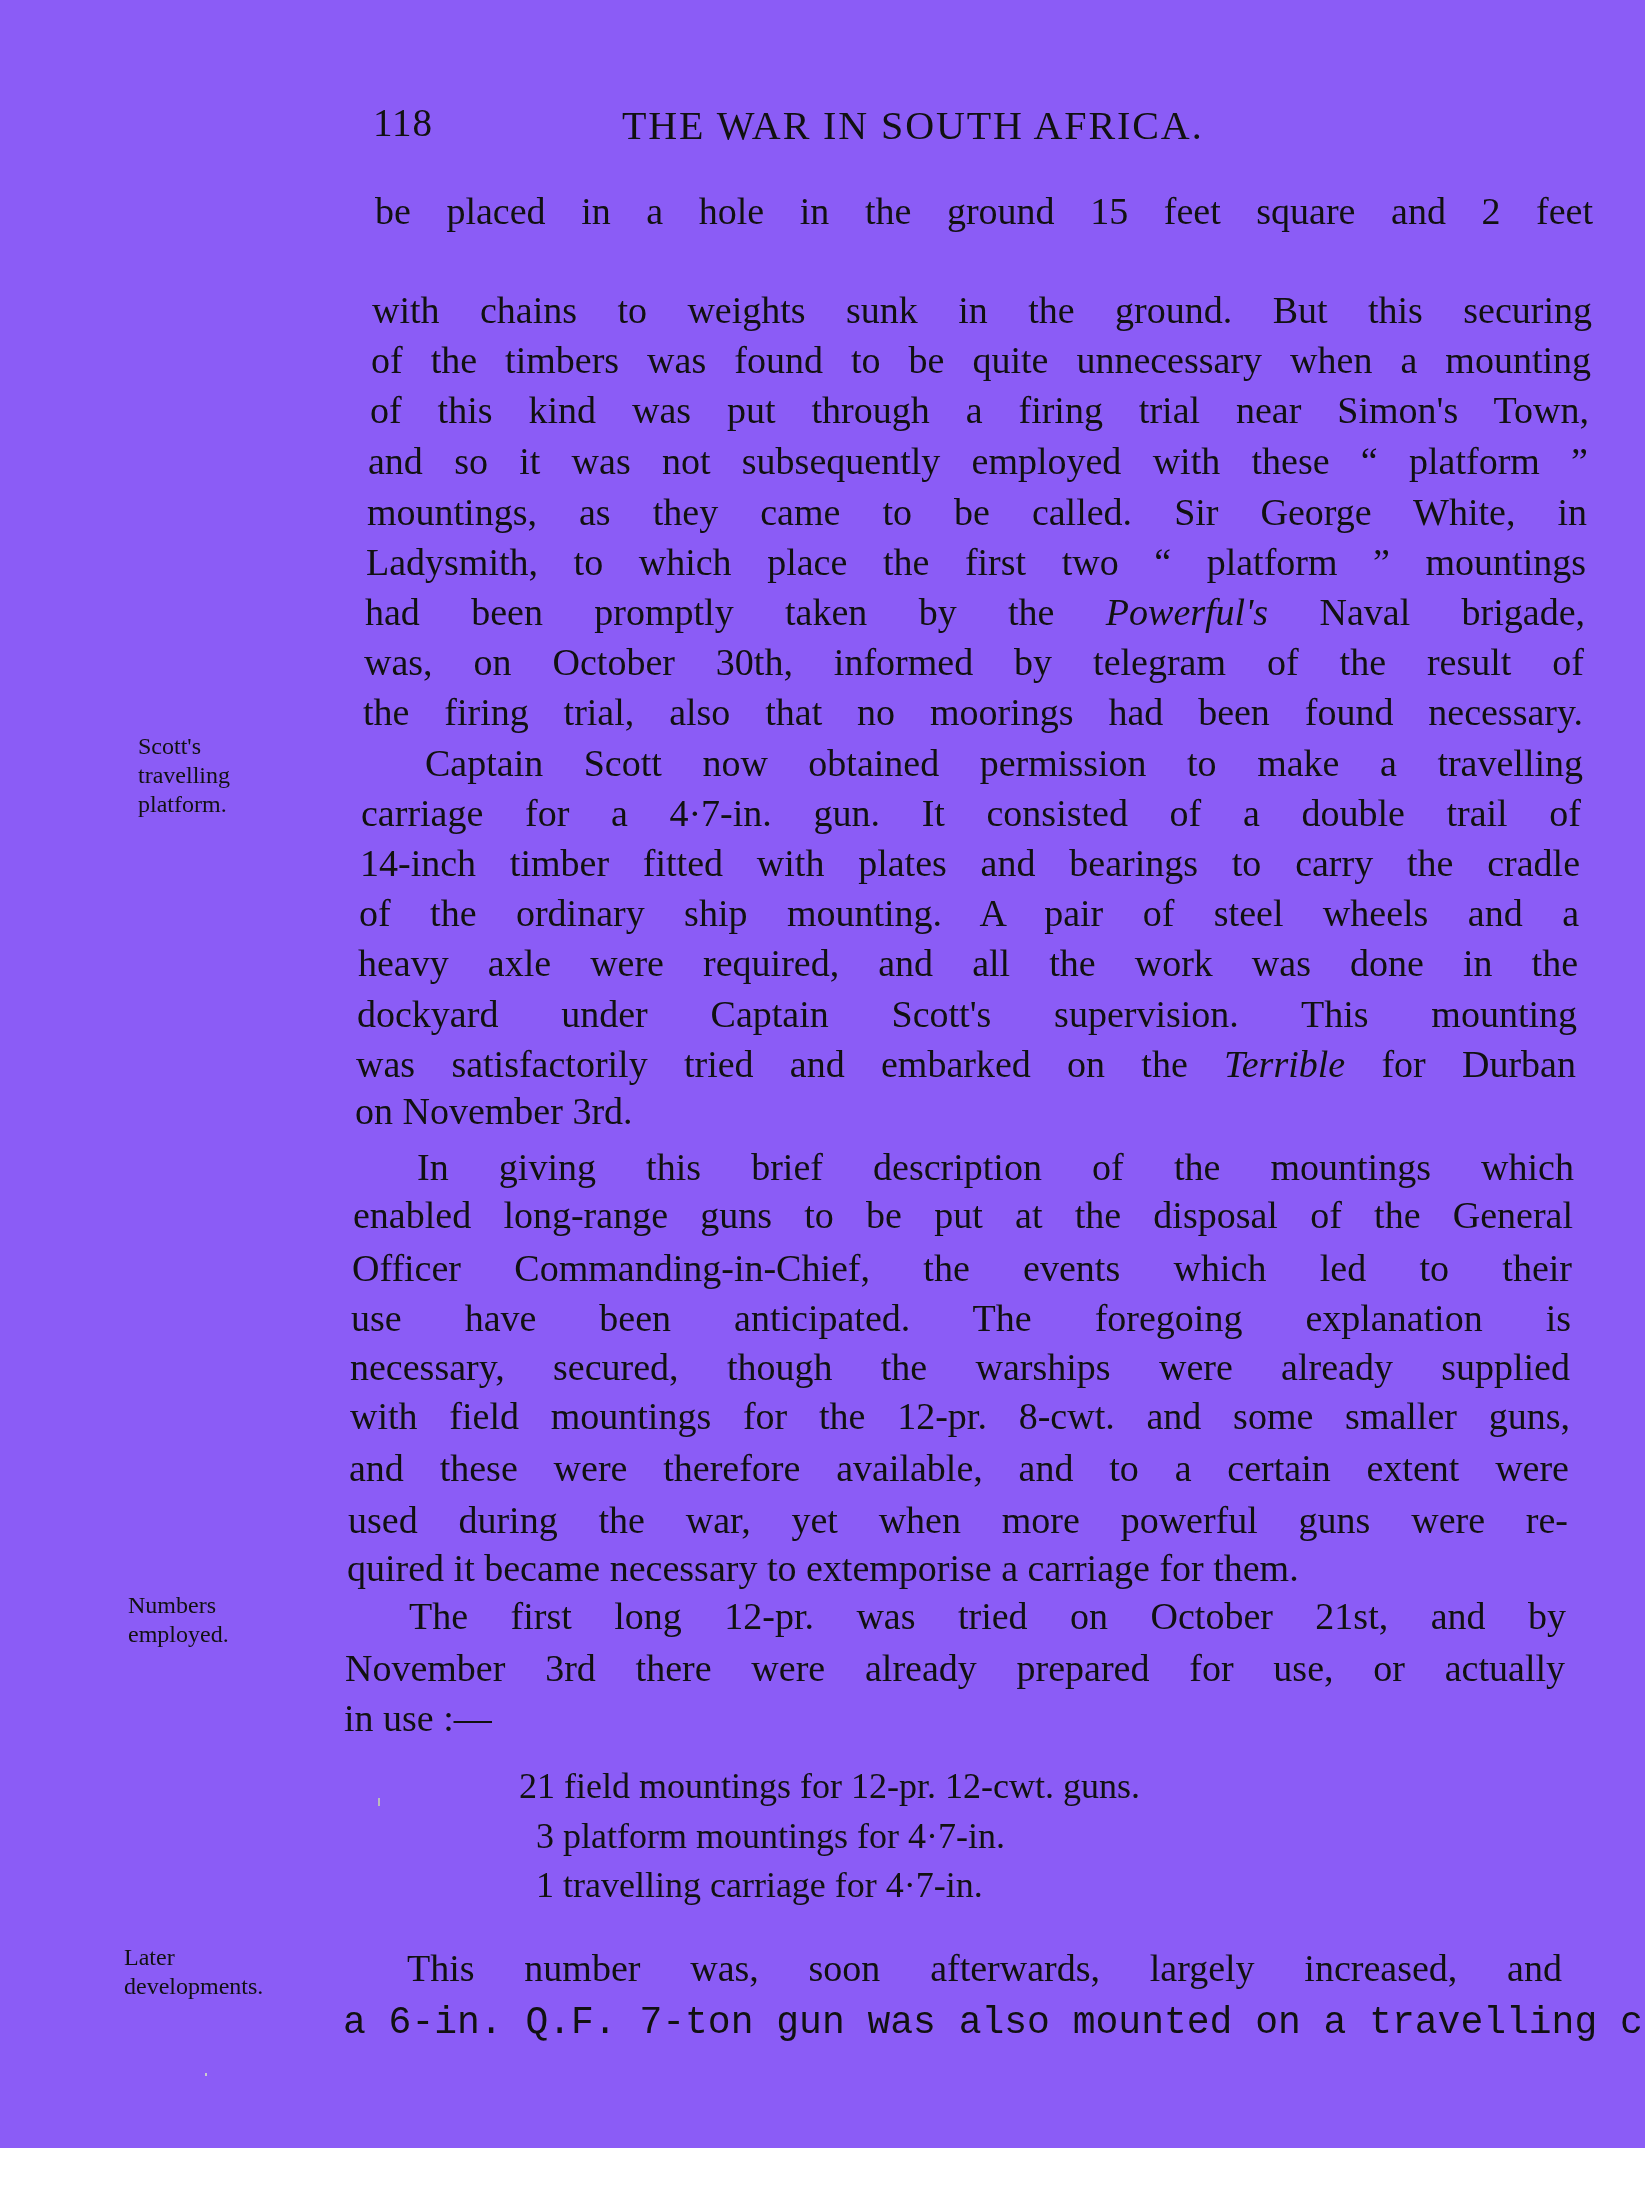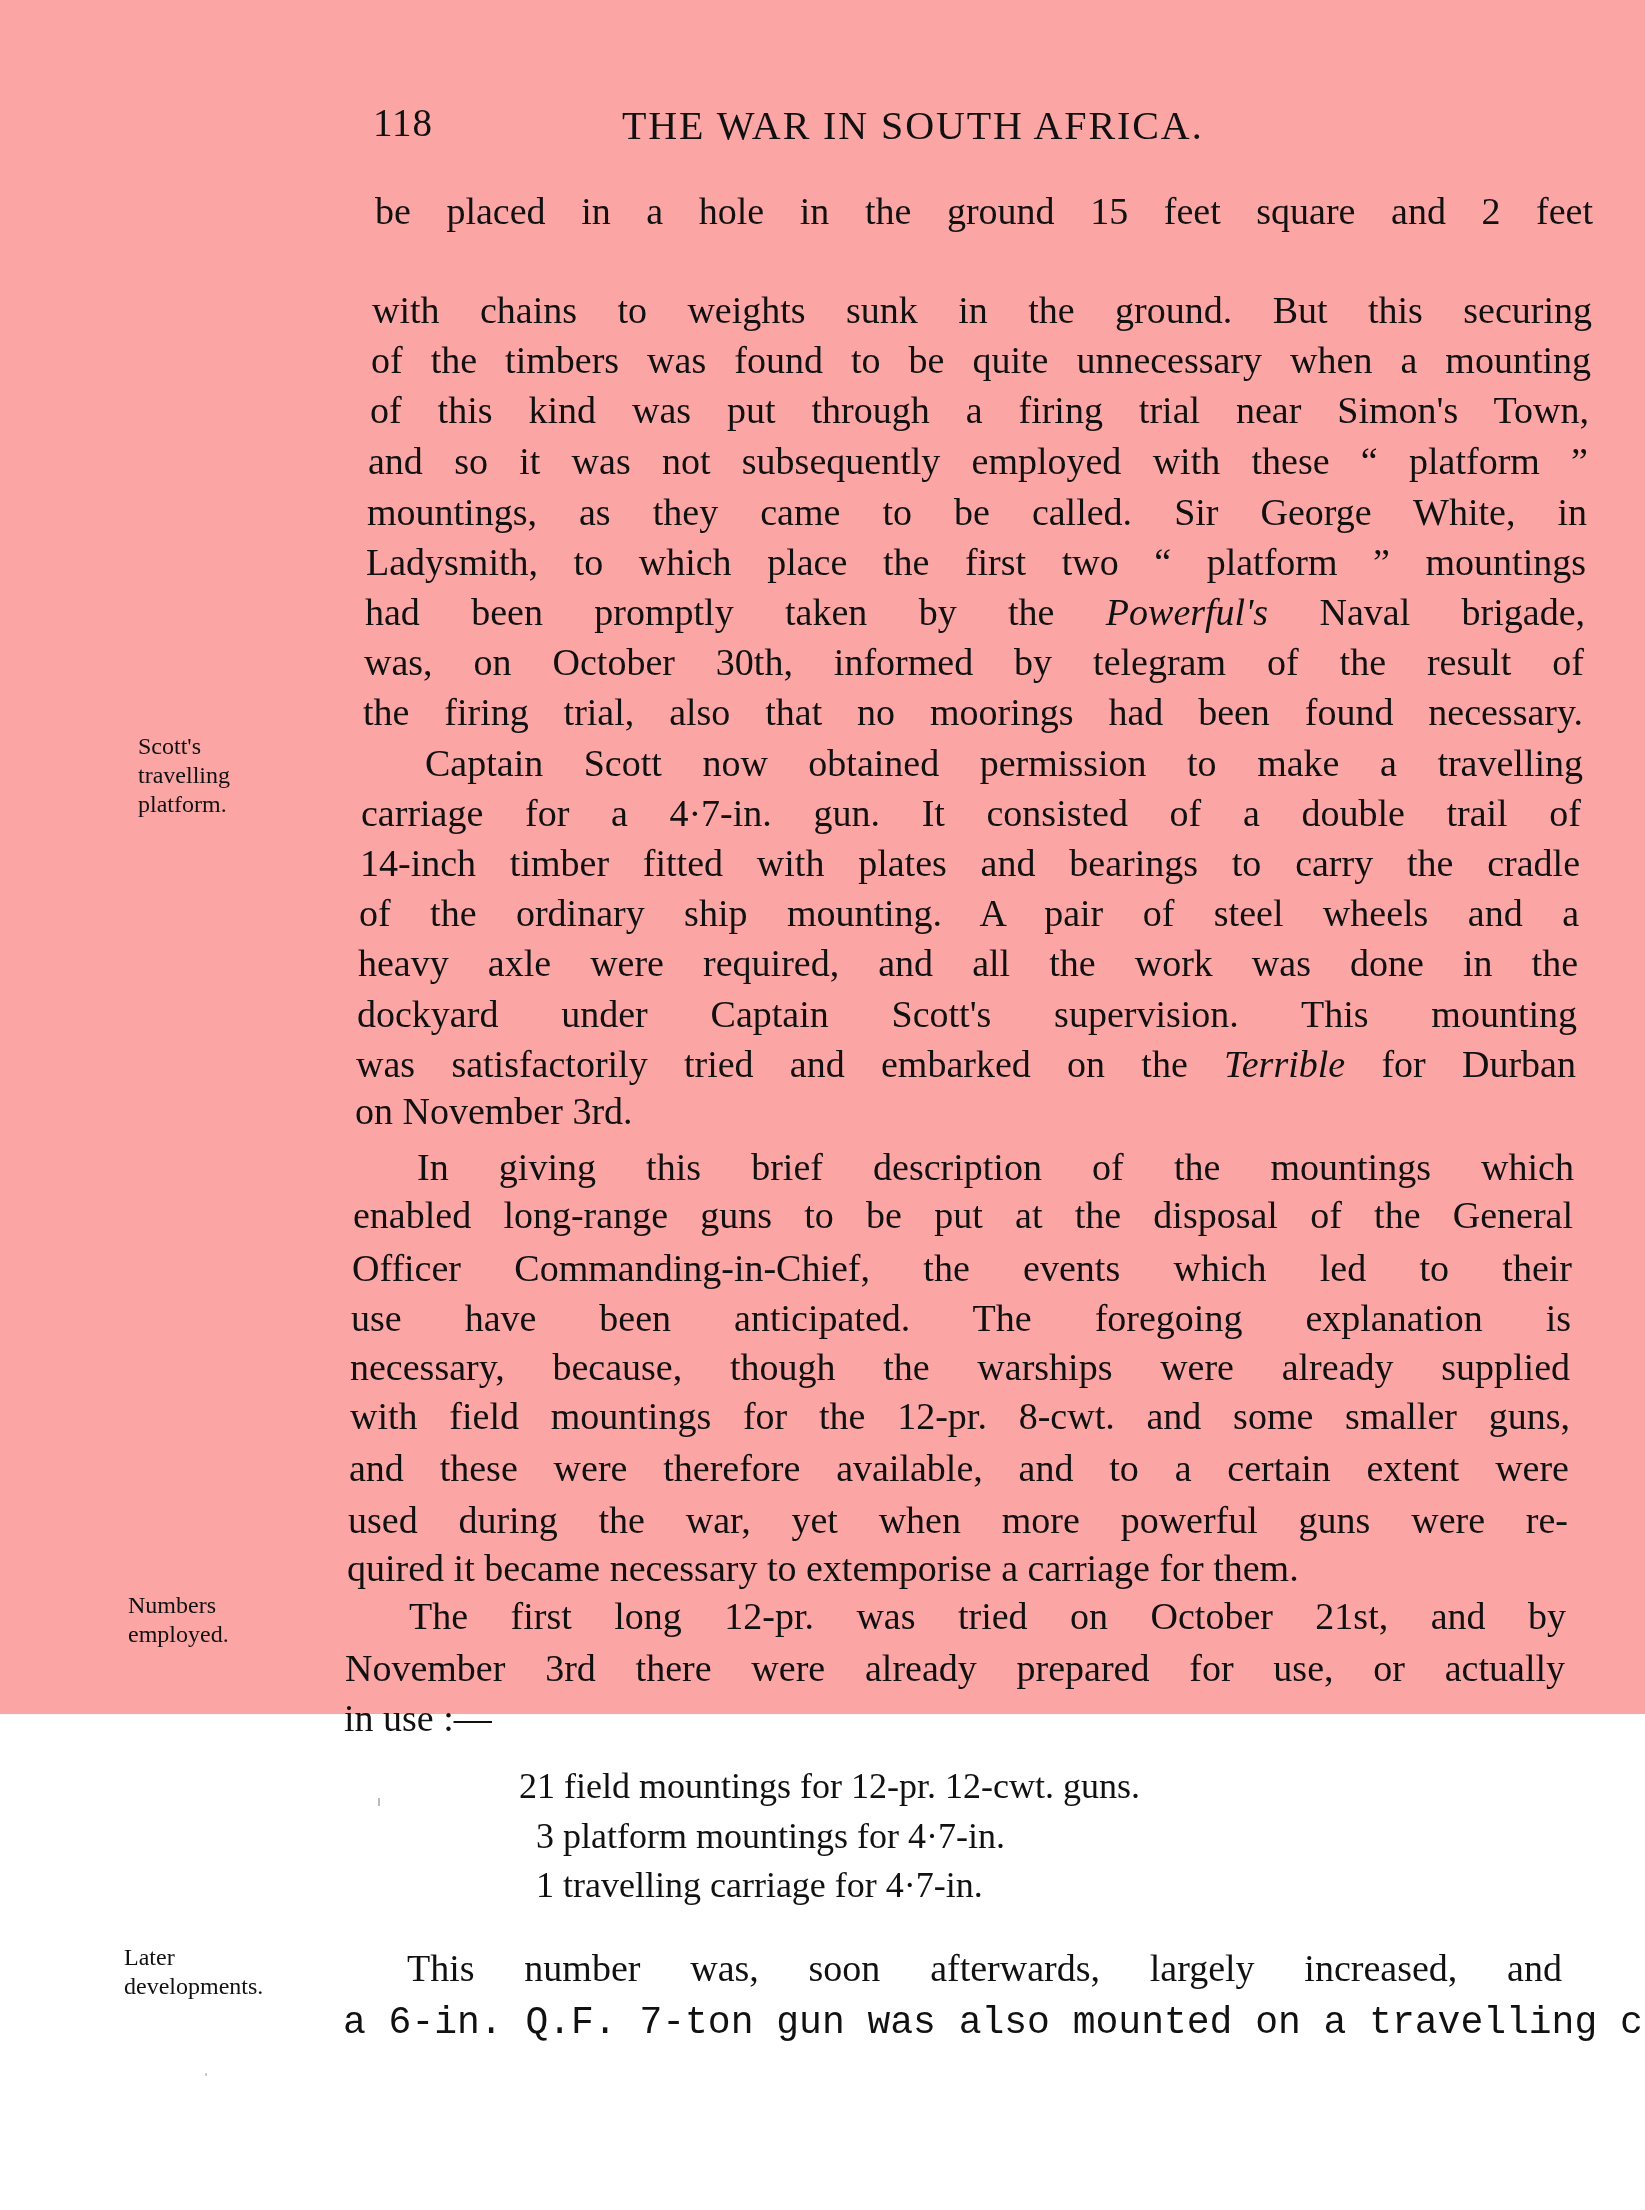--- a/index.html
+++ b/index.html
@@ -1,18 +1,18 @@
 <!DOCTYPE html>
 <html><head>
 <meta charset="utf-8">
 <style>
   html, body { margin:0; padding:0; background:#ffffff; }
   body { width:1645px; height:2210px; position:relative; overflow:hidden;
          font-family:"Liberation Serif","DejaVu Serif",serif; color:#111; }
-  .page { position:absolute; left:0; top:0; width:1645px; height:1714px; background:#fca5a5; }
+  .page { position:absolute; left:0; top:0; width:1645px; height:2148px; background:#8b5cf6; }
   .hdr-num { position:absolute; left:373px; top:100px; font-size:39px; letter-spacing:1px; }
   .hdr-title { position:absolute; left:622px; top:102px; width:720px; font-size:40px;
                letter-spacing:1.9px; white-space:nowrap; }
   .line { position:absolute; font-size:38px; line-height:44px; height:44px; white-space:nowrap;
           text-align:justify; text-align-last:justify; overflow:visible; }
   .line.last { text-align-last:left; }
   .line i { font-style:italic; }
   .note { position:absolute; font-size:24px; line-height:29px; white-space:nowrap; }
   .list-item { position:absolute; font-size:36px; line-height:44px; white-space:nowrap; }
   .speck { position:absolute; width:1.9px; height:7.7px; background:#bbb; }
@@ -48,21 +48,21 @@
   <div class="line" style="left:359px;top:891px;width:1220px;">of the ordinary ship mounting.  A pair of steel wheels and a</div>
   <div class="line" style="left:358px;top:941px;width:1220px;">heavy axle were required, and all the work was done in the</div>
   <div class="line" style="left:357px;top:992px;width:1220px;">dockyard under Captain Scott's supervision.  This mounting</div>
   <div class="line" style="left:356px;top:1042px;width:1220px;"><span>was satisfactorily tried and embarked on the </span><i>Terrible</i><span> for Durban</span></div>
   <div class="line last" style="left:355px;top:1089px;width:1220px;">on November 3rd.</div>
 
   <div class="line" style="left:417px;top:1145px;width:1157px;">In giving this brief description of the mountings which</div>
   <div class="line" style="left:353px;top:1193px;width:1220px;">enabled long-range guns to be put at the disposal of the General</div>
   <div class="line" style="left:352px;top:1246px;width:1220px;">Officer Commanding-in-Chief, the events which led to their</div>
   <div class="line" style="left:351px;top:1296px;width:1220px;">use have been anticipated.  The foregoing explanation is</div>
-  <div class="line" style="left:350px;top:1345px;width:1220px;">necessary, because, though the warships were already supplied</div>
+  <div class="line" style="left:350px;top:1345px;width:1220px;">necessary, secured, though the warships were already supplied</div>
   <div class="line" style="left:350px;top:1394px;width:1220px;">with field mountings for the 12-pr. 8-cwt. and some smaller guns,</div>
   <div class="line" style="left:349px;top:1446px;width:1220px;">and these were therefore available, and to a certain extent were</div>
   <div class="line" style="left:348px;top:1498px;width:1220px;">used during the war, yet when more powerful guns were re-</div>
   <div class="line last" style="left:347px;top:1546px;width:1220px;">quired it became necessary to extemporise a carriage for them.</div>
 
   <div class="note" style="left:128px;top:1591px;">
     <div>Numbers</div>
     <div>employed.</div>
   </div>
 

